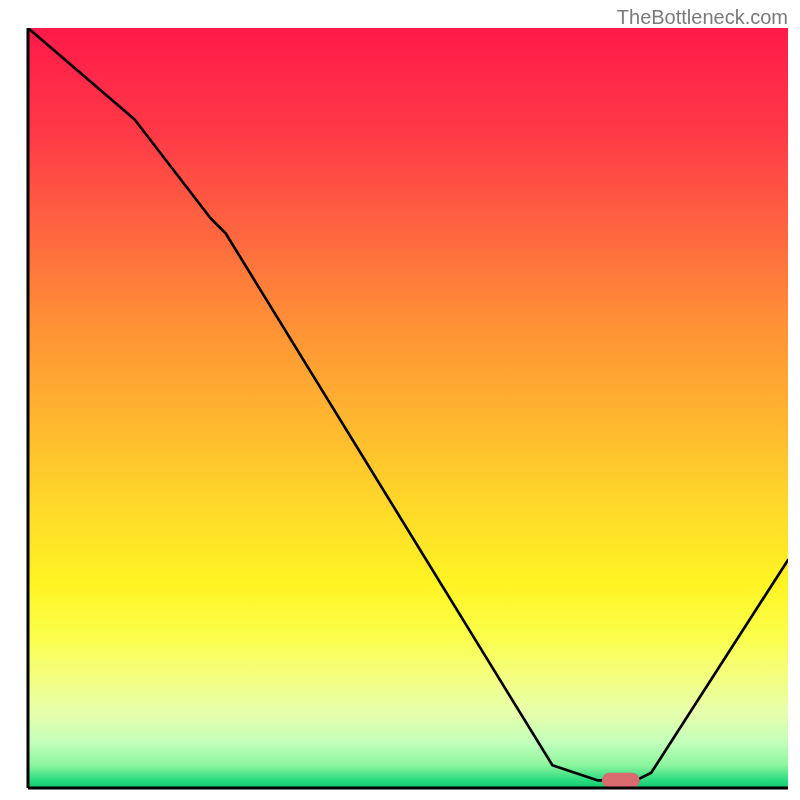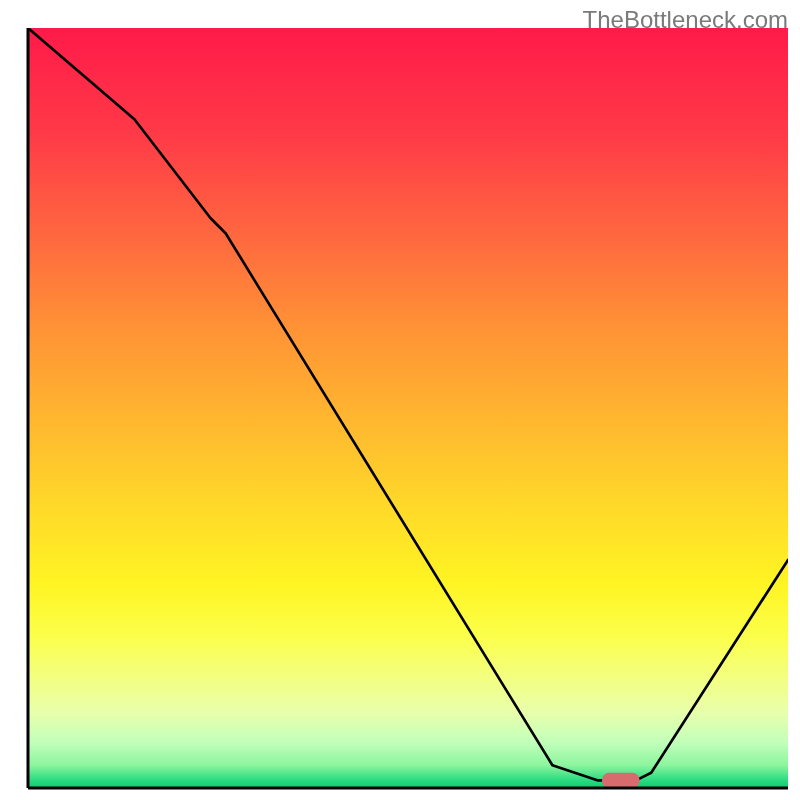--- a/index.html
+++ b/index.html
@@ -9,21 +9,21 @@
     height: 800px;
     position: relative;
     font-family: Arial, sans-serif;
     background: #fff;
   }
   .watermark {
     position: absolute;
     top: 6px;
     right: 12px;
     color: #7a7a7a;
-    font-size: 24px;
+    font-size: 20px;
     font-weight: normal;
     z-index: 10;
   }
   .plot-area {
     position: absolute;
     left: 28px;
     top: 28px;
     width: 760px;
     height: 760px;
     background: linear-gradient(to bottom,

